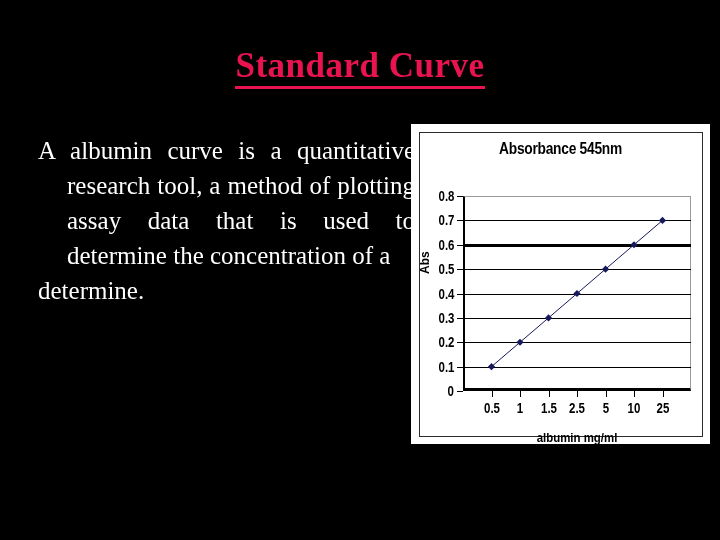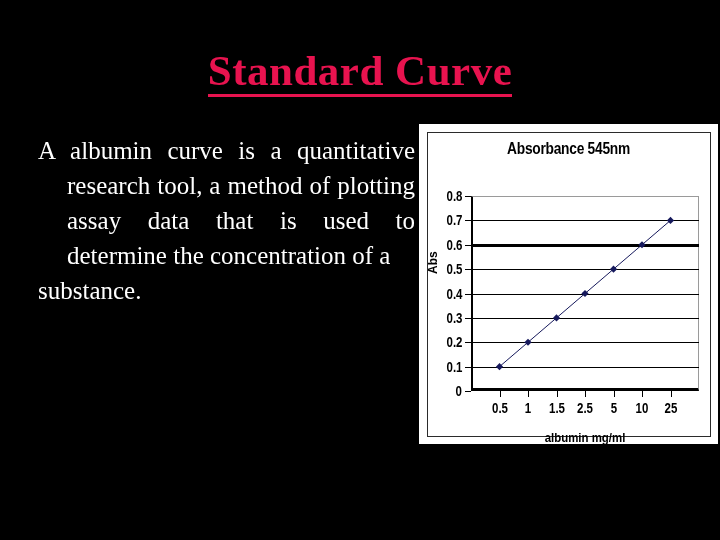--- a/index.html
+++ b/index.html
@@ -18,21 +18,21 @@
   
   #slide-title {
     position: absolute;
     left: 0;
     top: 48px;
     width: 720px;
     text-align: center;
     color: #e8134f;
     font-family: "Liberation Serif", "DejaVu Serif", serif;
     font-weight: bold;
-    font-size: 43px;
+    font-size: 35px;
     letter-spacing: 0.5px;
     line-height: 1.05;
     white-space: nowrap;
   }
   #slide-title .title-underline {
     display: inline-block;
     border-bottom: 3px solid #e8134f;
     padding-bottom: 1px;
   }
 
@@ -59,21 +59,20 @@
 
   
   #chart-panel {
     position: absolute;
     left: 411px;
     top: 124px;
     width: 299px;
     height: 320px;
     background: #ffffff;
     box-sizing: border-box;
-    margin-left: 8px;
   }
   #chart-inner-frame {
     position: absolute;
     left: 8px;
     top: 8px;
     right: 7px;
     bottom: 7px;
     border: 1px solid #2b2b2b;
     box-sizing: border-box;
   }
@@ -199,21 +198,21 @@
 </style>
 </head>
 <body>
 
 <div id="slide-title">
   <span class="title-underline">Standard Curve</span>
 </div>
 
 <div id="body-text">
   <span>A albumin curve is a quantitative research tool, a method of plotting assay data that is used to determine the concentration of a</span>
-  <span class="last-line">substance.</span>
+  <span class="last-line">determine.</span>
 </div>
 
 <div id="chart-panel">
   <div id="chart-inner-frame"></div>
 
   <div id="chart-title">Absorbance 545nm</div>
 
   <div id="y-axis-title">Abs</div>
 
   <div id="plot-area">

